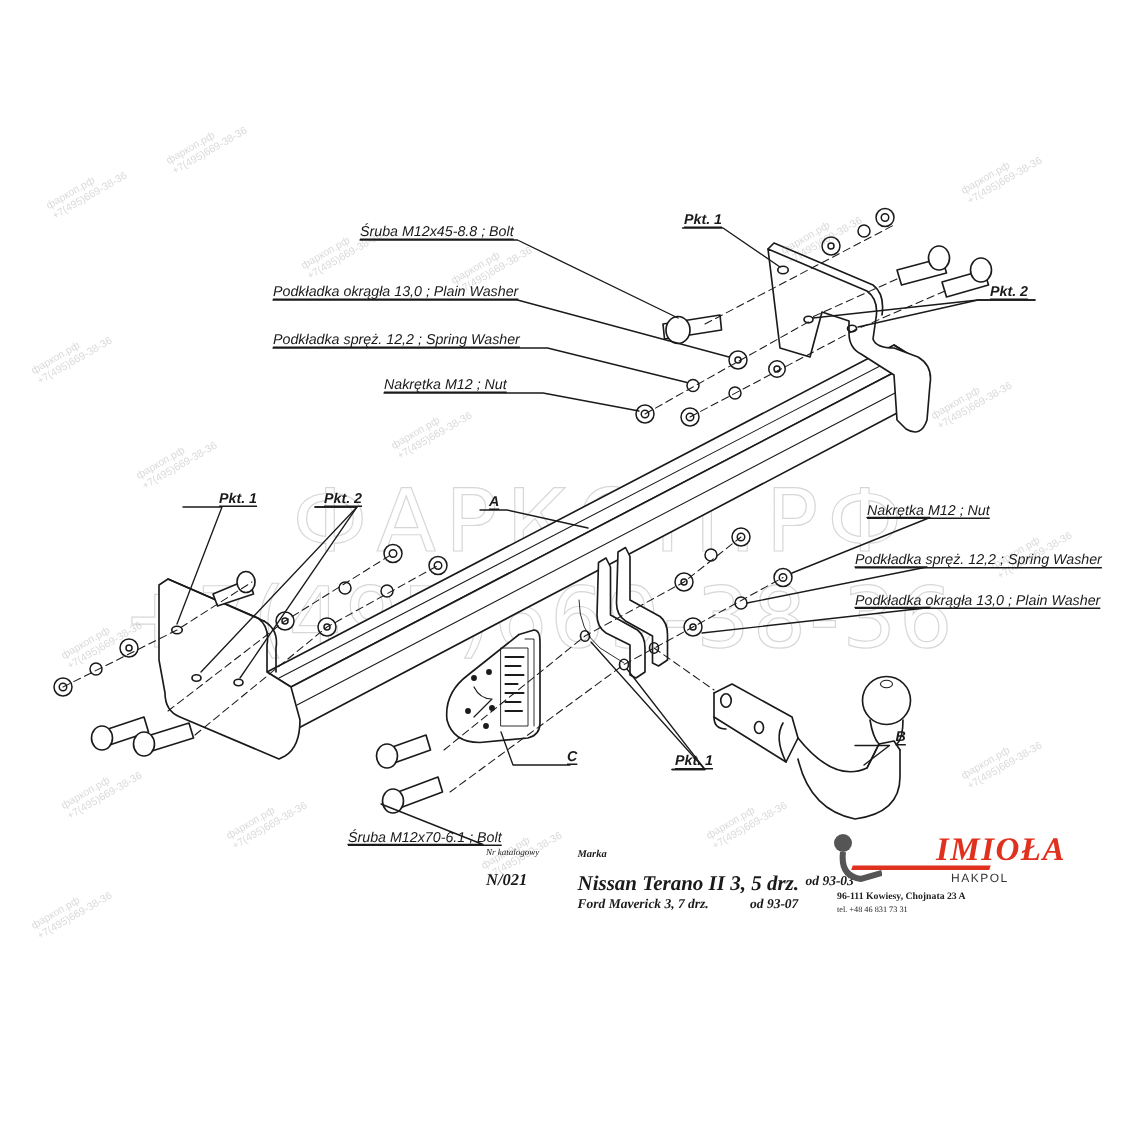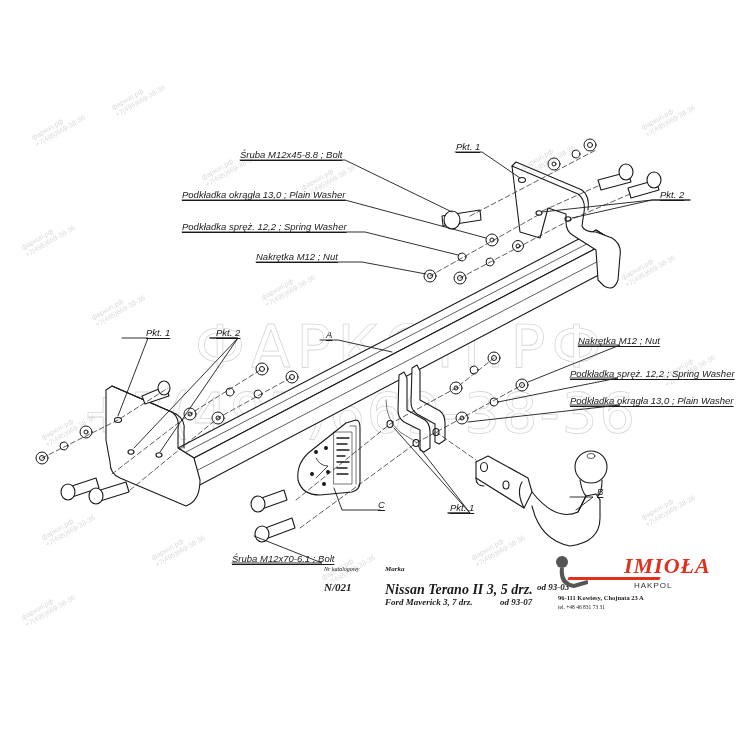--- a/index.html
+++ b/index.html
@@ -2,21 +2,21 @@
 <html><head>
 <meta charset="utf-8">
 <style>
   html, body { margin: 0; padding: 0; background: #ffffff; }
   body { width: 751px; height: 751px; position: relative; overflow: hidden;
          font-family: "Liberation Sans", sans-serif; }
   #stage { position: absolute; left: 0; top: 0; width: 751px; height: 751px; }
   .lbl { position: absolute; font-family: "Liberation Sans", sans-serif; font-style: italic;
          font-size: 9.5px; color: #1a1a1a; white-space: nowrap; text-decoration: underline;
          text-underline-offset: 2px; line-height: 1; }
-  .lbl.bold { font-weight: normal; }
+  .lbl.bold { font-weight: bold; }
   .meta { position: absolute; font-family: Liberation Serif, serif; font-style: italic;
           font-weight: bold; color: #1a1a1a; white-space: nowrap; line-height: 1; }
   .addr { position: absolute; font-family: "Liberation Serif", serif; color: #222; white-space: nowrap; line-height: 1; }
   .wm { position: absolute; font-family: "Liberation Sans", sans-serif; color: rgba(120,120,120,0.28);
         font-size: 7px; transform: rotate(-30deg); white-space: nowrap; line-height: 1.1; pointer-events: none; }
   .bigwm { position: absolute; font-family: "DejaVu Sans", sans-serif; color: transparent;
            -webkit-text-stroke: 0.8px rgba(140,140,140,0.35); white-space: nowrap; pointer-events: none; line-height: 1; }
   .logo-text { position: absolute; font-family: Liberation Serif, serif; font-style: italic; font-weight: bold;
                color: #e0311f; font-size: 22px; letter-spacing: 1px; line-height: 1; margin-left: 46px; }
   .logo-sub { position: absolute; font-family: "Liberation Sans", sans-serif; color: #333; font-size: 8px; letter-spacing: 1px; line-height: 1; }

